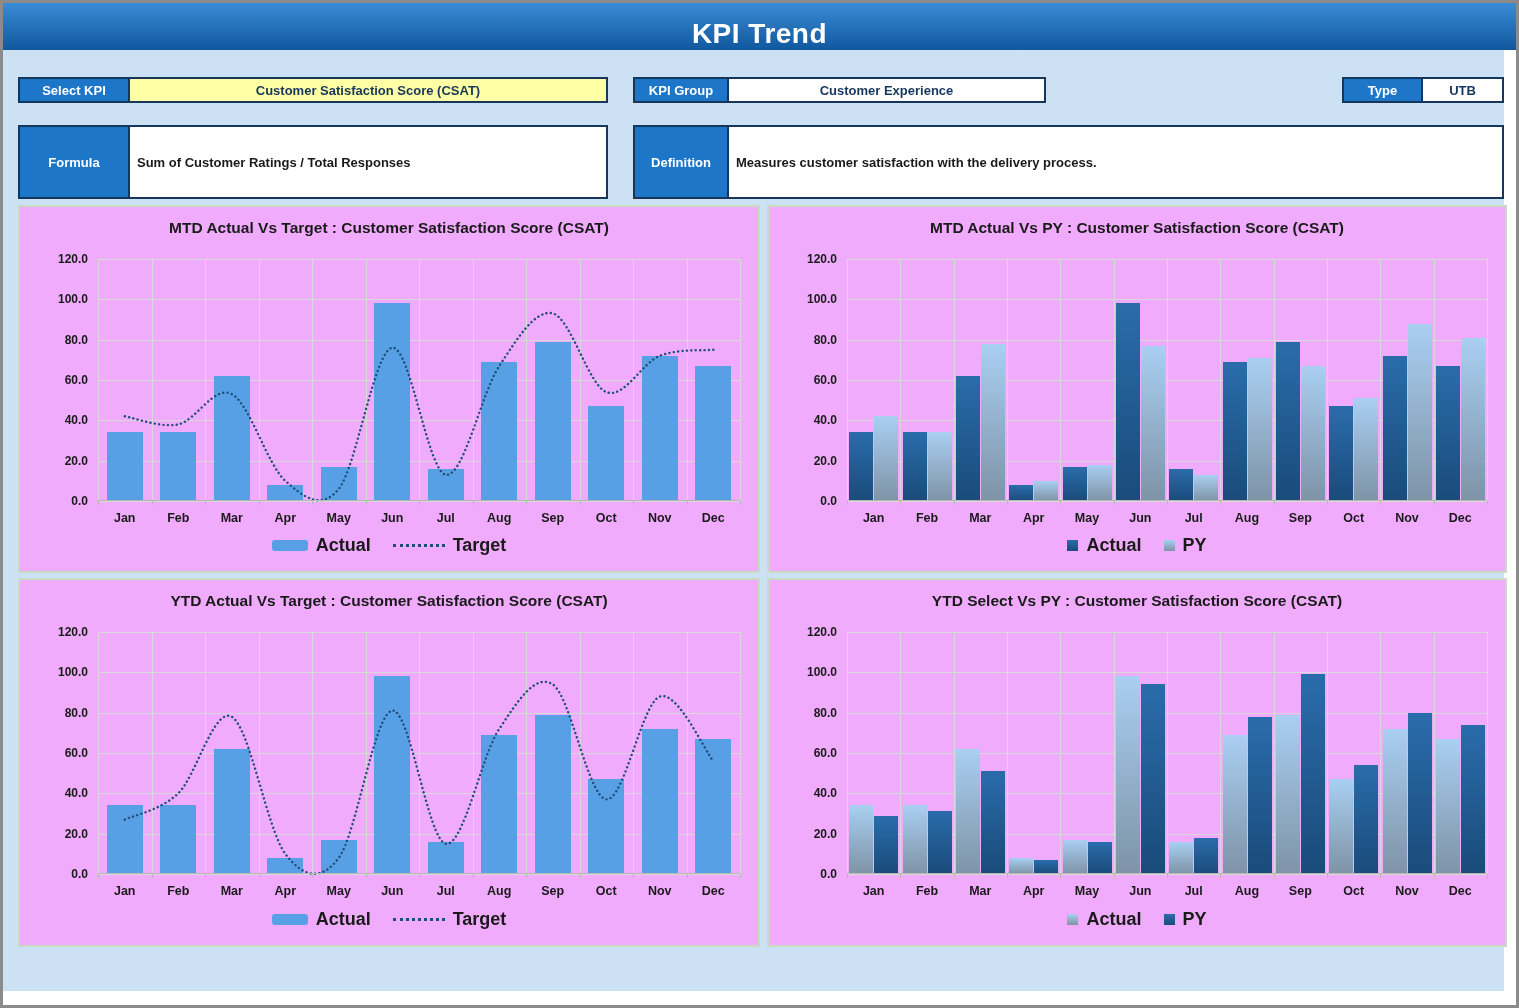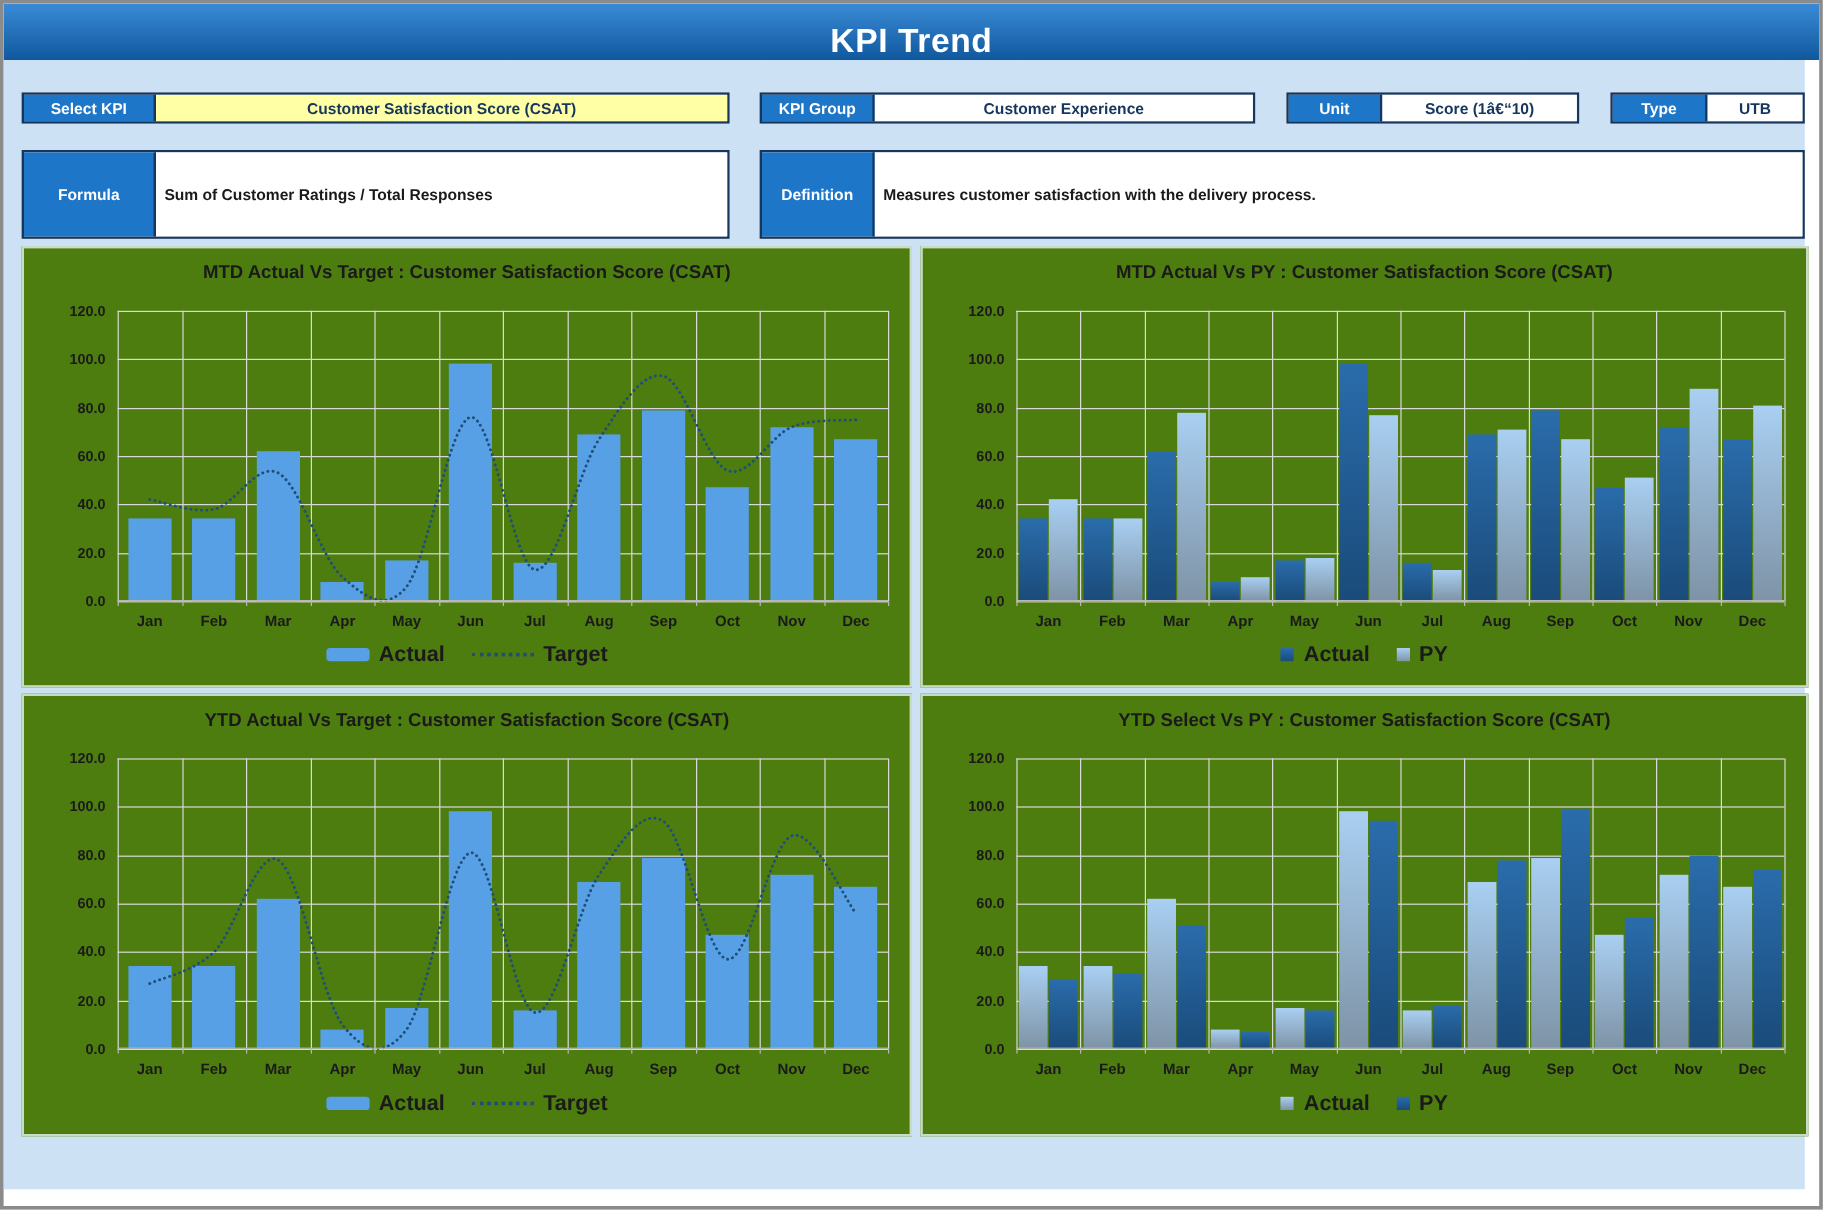--- a/index.html
+++ b/index.html
@@ -26,21 +26,21 @@
     border-right:2px solid #16365C; flex-shrink:0;
   }
   .fvalue {
     flex:1; display:flex; align-items:center; justify-content:center;
     font-weight:700; font-size:13px; color:#16365C; background:#ffffff;
   }
   .fvalue.yellow { background:#FFFFA6; }
   .fvalue.left { justify-content:flex-start; padding-left:7px; color:#1a1a1a; }
 
   .chart-panel {
-    position:absolute; background:#4d7c0f; border:2px solid #c8dcc4;
+    position:absolute; background:#f0abfc; border:2px solid #c8dcc4;
   }
   .chart-title {
     position:absolute; left:0; top:12px; width:100%; text-align:center;
     font-size:15.5px; font-weight:700; color:#1a1a1a;
   }
   .ylabel { position:absolute; width:62px; text-align:right; font-size:12px; font-weight:700; color:#1a1a1a; }
   .hgrid { position:absolute; left:0; width:100%; height:1px; background:#d9d9d9; }
   .vgrid { position:absolute; top:0; width:1px; height:100%; background:#d9d9d9; }
   .axis-line { position:absolute; left:0; bottom:0; width:100%; height:1px; background:#b7b7b7; }
   .tick { position:absolute; width:1px; height:4px; background:#b7b7b7; }
@@ -70,24 +70,20 @@
   <div class="fgroup" style="left:630px; top:74px; width:413px; height:26px;">
     <div class="flabel" style="width:94px;">KPI Group</div>
     <div class="fvalue">Customer Experience</div>
   </div>
 
   <div class="fgroup" style="left:15px; top:74px; width:590px; height:26px;">
     <div class="flabel" style="width:110px;">Select KPI</div>
     <div class="fvalue yellow">Customer Satisfaction Score (CSAT)</div>
   </div>
 
-  <div class="fgroup" style="left:1069px; top:74px; width:244px; height:26px;">
-    <div class="flabel" style="width:78px;">Unit</div>
-    <div class="fvalue">Score (1â€“10)</div>
-  </div>
 
   <div class="fgroup" style="left:1339px; top:74px; width:162px; height:26px;">
     <div class="flabel" style="width:79px;">Type</div>
     <div class="fvalue">UTB</div>
   </div>
 
   <div class="fgroup" style="left:630px; top:122px; width:871px; height:74px;">
     <div class="flabel" style="width:94px;">Definition</div>
     <div class="fvalue left">Measures customer satisfaction with the delivery process.</div>
   </div>

